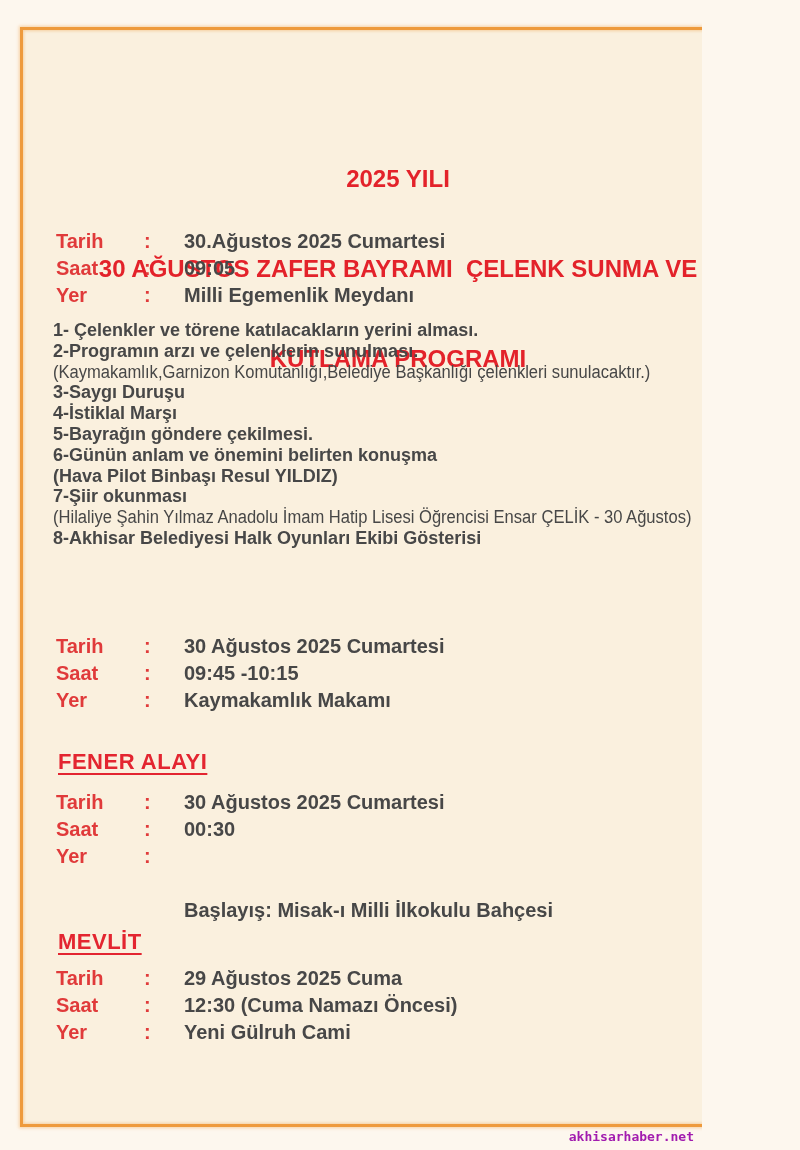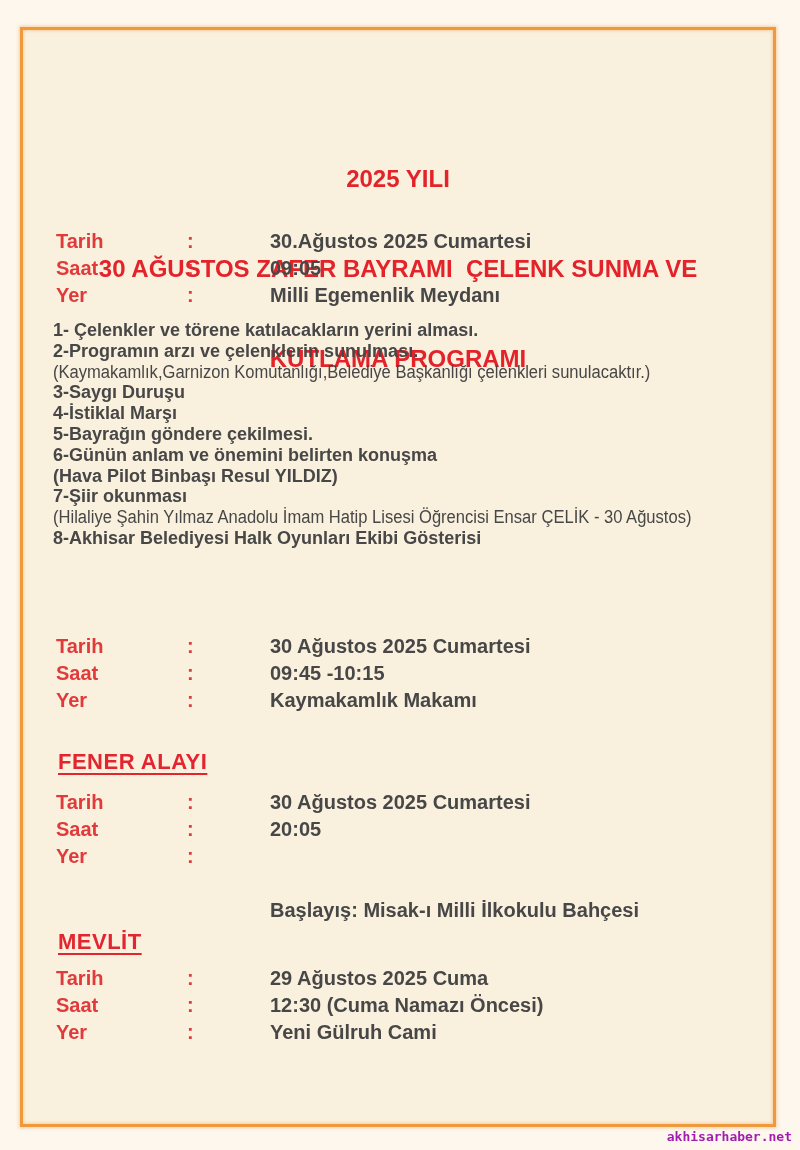--- a/index.html
+++ b/index.html
@@ -4,21 +4,21 @@
 <style>
   html, body { margin: 0; padding: 0; }
   body {
     width: 800px; height: 1150px;
     background: #fdf7ee;
     font-family: "Liberation Sans", "DejaVu Sans", sans-serif;
     -webkit-font-smoothing: antialiased;
   }
   .page {
     position: relative;
-    width: 800px; height: 1150px;
+    width: 702px; height: 1150px;
     overflow: hidden;
   }
   .frame {
     position: absolute;
     left: 20px; top: 27px;
     width: 750px; height: 1094px;
     border: 3px solid #ee9a3c;
     background: #faf0de;
     box-shadow: 0 0 3px 1px rgba(240,160,70,.45), inset 0 0 3px 1px rgba(240,160,70,.4);
   }
@@ -32,21 +32,21 @@
     line-height: 30px;
     white-space: pre-wrap;
   }
   .info-block {
     position: absolute;
     left: 33px;
     font-size: 20px;
     font-weight: bold;
     line-height: 27px;
   }
-  .row { display: flex; gap: 43px; }
+  .row { display: flex; }
   .row .lbl   { width: 88px; color: #e03a3a; flex: 0 0 auto; }
   .row .colon { width: 40px; color: #e03a3a; flex: 0 0 auto; }
   .row .val   { color: #474747; white-space: pre-wrap; }
   .prog-list {
     position: absolute;
     left: 30px; top: 290px;
     width: 715px;
     color: #474747;
     font-size: 18px;
     line-height: 20.8px;
@@ -158,21 +158,21 @@
     <div class="section-heading" id="head-fener">FENER ALAYI</div>
     <div class="info-block" id="block-fener">
       <div class="row">
         <span class="lbl">Tarih</span>
         <span class="colon">:</span>
         <span class="val">30 Ağustos 2025 Cumartesi</span>
       </div>
       <div class="row">
         <span class="lbl">Saat</span>
         <span class="colon">:</span>
-        <span class="val">20:05</span>
+        <span class="val">00:30</span>
       </div>
       <div class="row">
         <span class="lbl">Yer</span>
         <span class="colon">:</span>
         <span class="val">
           <div>Başlayış: Misak-ı Milli İlkokulu Bahçesi</div>
         </span>
       </div>
     </div>
 

